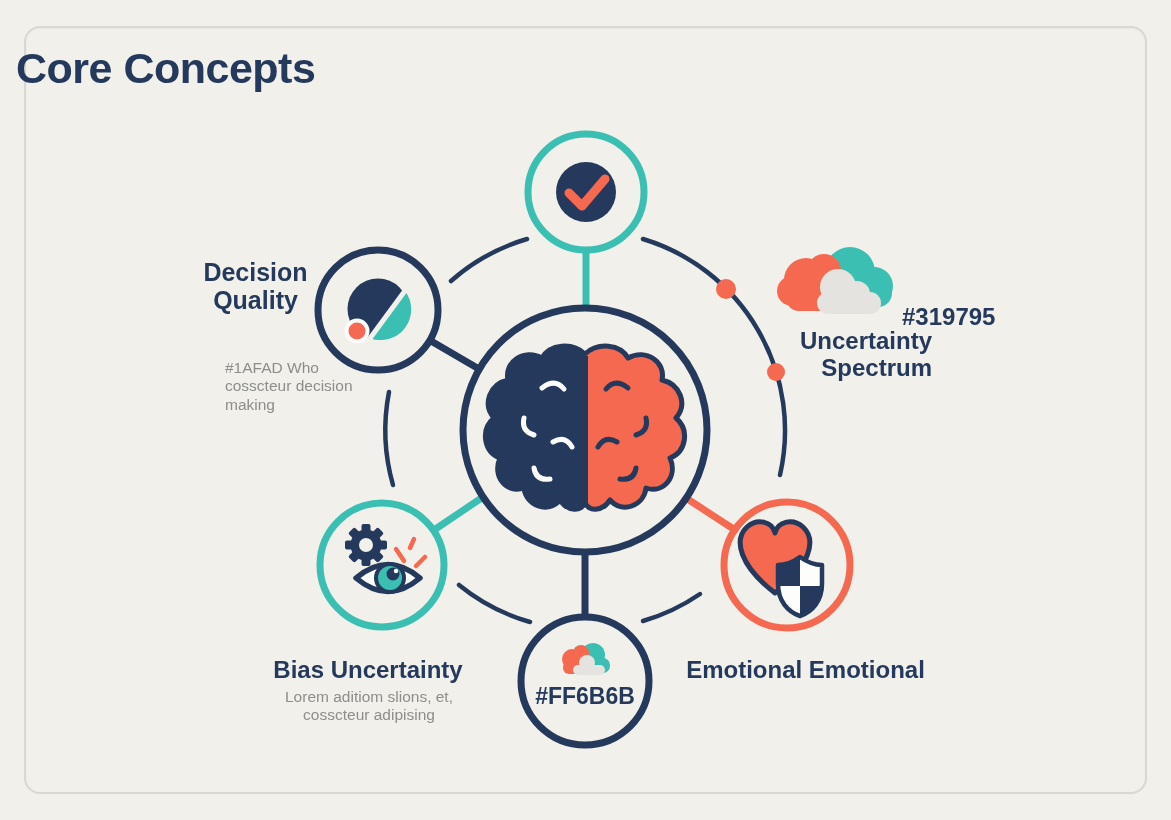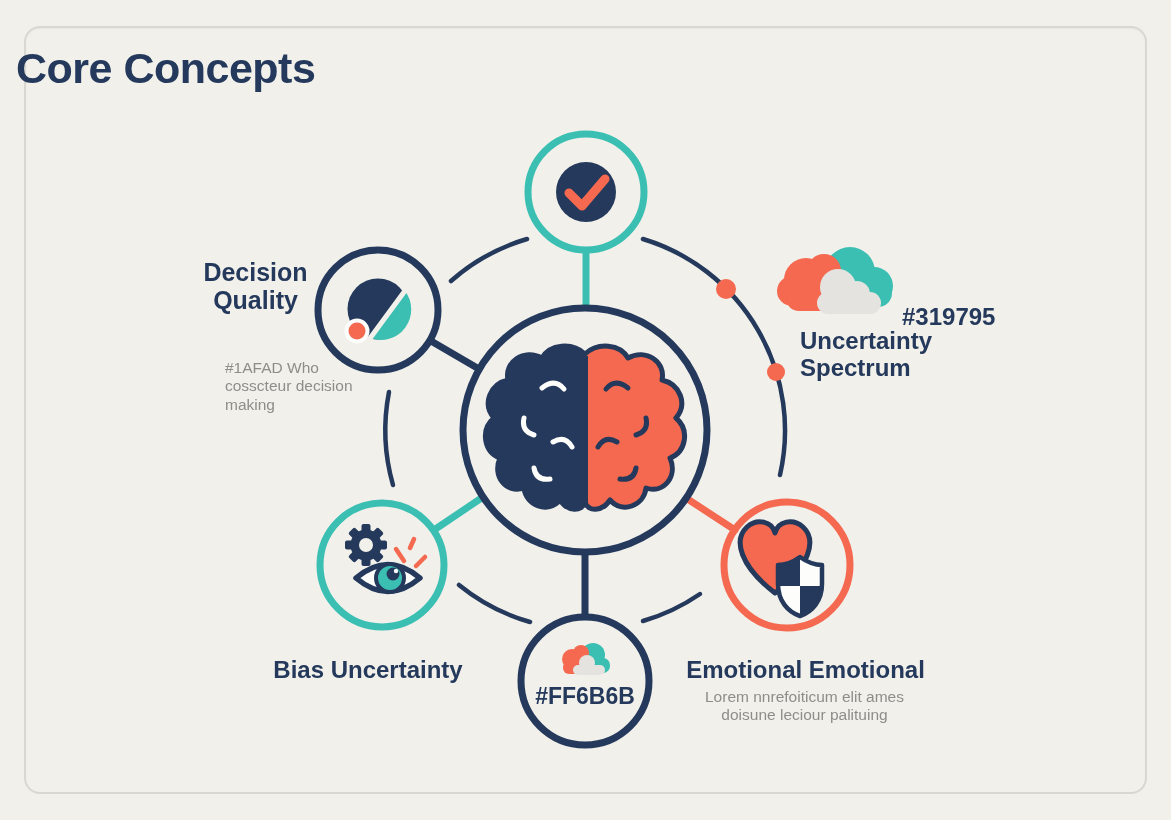--- a/index.html
+++ b/index.html
@@ -26,20 +26,21 @@
   }
   .page-title{
     top:44px;left:16px;width:100%;
     text-align:left;
     font-size:43px;font-weight:bold;
     letter-spacing:-0.5px;
   }
   .node-title{
     font-size:25px;font-weight:bold;
     line-height:1.12;
+    text-align:right;
   }
   .node-note{
     font-size:15.5px;
     color:#8E8D8A;
     line-height:1.18;
   }
   .hex-label{
     font-size:24px;font-weight:bold;
   }
   .tc{text-align:center;}
@@ -212,20 +213,20 @@
 Quality</div>
   <div class="label node-note" style="left:225px;top:359px;width:130px;">#1AFAD Who
 cosscteur decision
 making</div>
 
   <div class="label hex-label" style="left:902px;top:303px;">#319795</div>
   <div class="label node-title" style="left:800px;top:328px;font-size:24px;">Uncertainty
 Spectrum</div>
 
   <div class="label node-title tc" style="left:268px;top:657px;width:200px;font-size:24px;">Bias Uncertainty</div>
+  <div class="label node-note tc" style="left:255px;top:688px;width:228px;">Lorem aditiom slions, et,
+cosscteur adipising</div>
 
   <div class="label hex-label tc" style="left:505px;top:683px;width:160px;font-size:23px;">#FF6B6B</div>
 
   <div class="label node-title tc" style="left:668px;top:657px;width:275px;font-size:24px;">Emotional Emotional</div>
-  <div class="label node-note tc" style="left:662px;top:688px;width:285px;">Lorem nnrefoiticum elit ames
-doisune leciour palituing</div>
 
 </div>
 
 </body></html>

